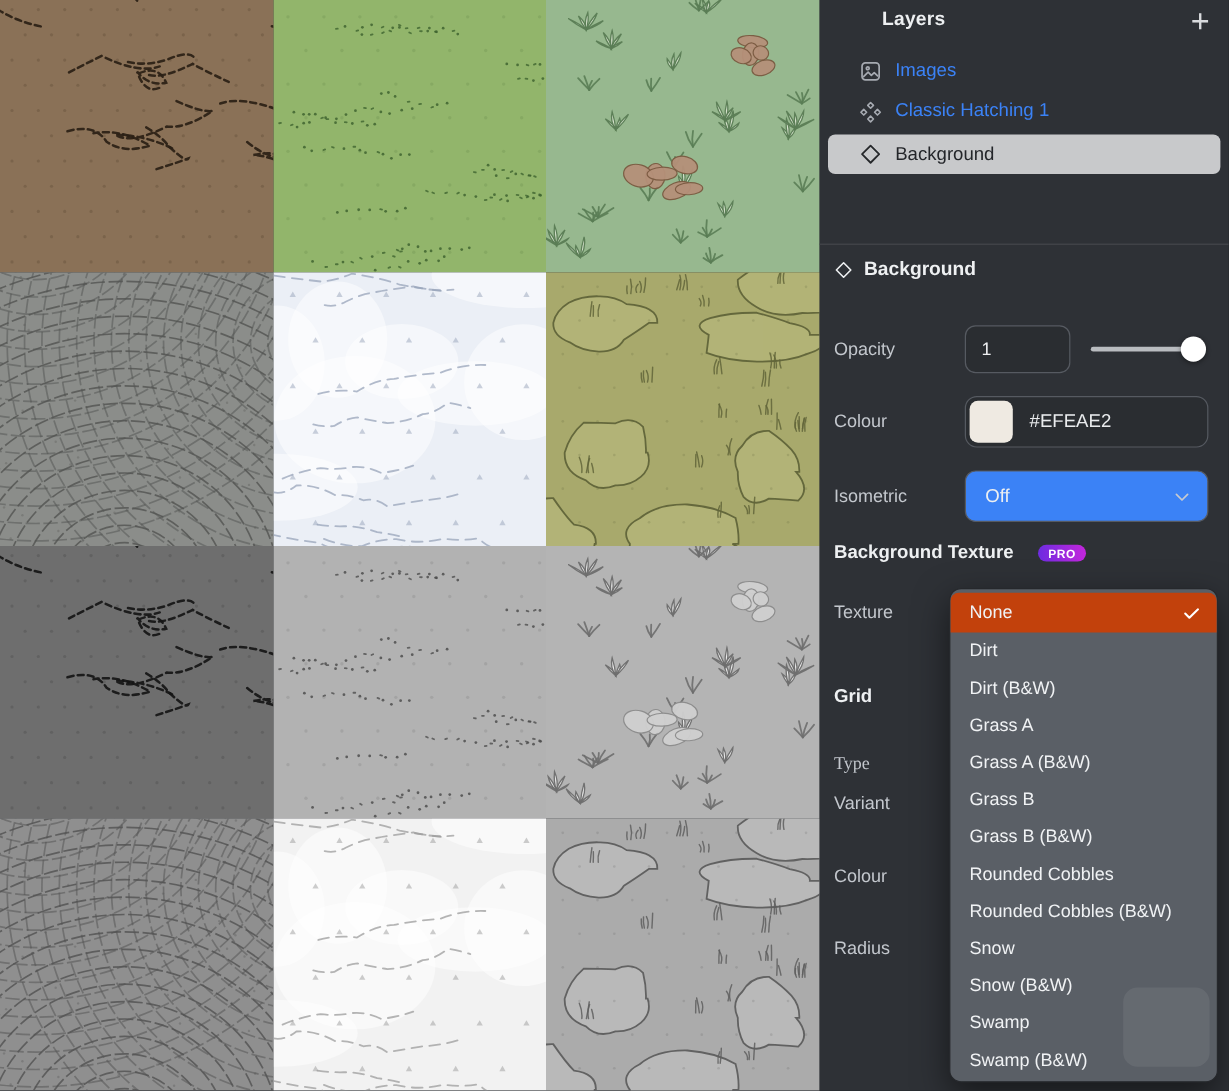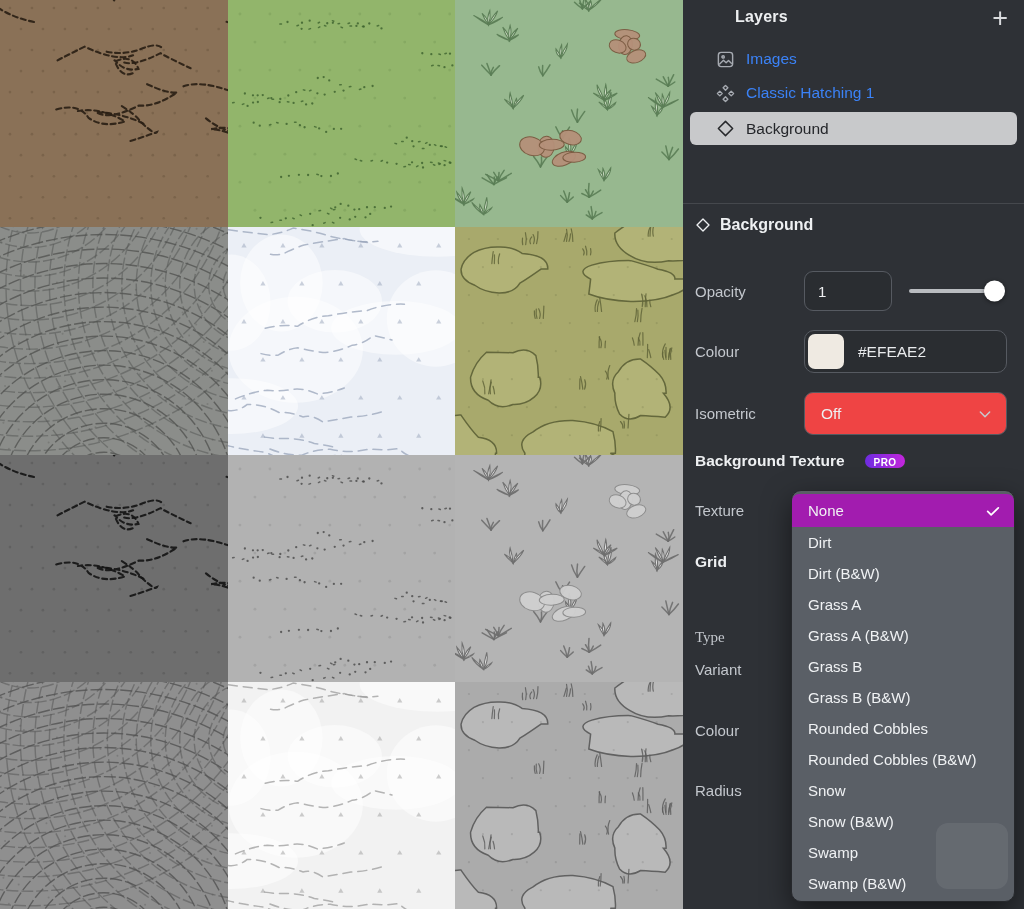--- a/index.html
+++ b/index.html
@@ -52,51 +52,51 @@
   .colour-field {
     position:absolute; left:121px; top:330px; width:203px; height:43px;
     border:1.5px solid #565a61; border-radius:10px; background:#2a2d31;
     display:flex; align-items:center; cursor:pointer;
   }
   .colour-swatch { width:36px; height:35px; border-radius:7px; margin-left:3px; flex:0 0 36px; }
   .colour-value { margin-left:14px; color:#e9ebed; font-size:15.5px; }
 
   .iso-select {
     position:absolute; left:121px; top:392px; width:203px; height:43px;
-    border:1.5px solid #565a61; border-radius:9px; background:#ef4444;
+    border:1.5px solid #565a61; border-radius:9px; background:#3b82f6;
     display:flex; align-items:center; justify-content:space-between; padding:0 13px 0 16px;
     color:#edeff1; font-size:15.5px; cursor:pointer;
   }
 
   .texture-header { position:absolute; left:12px; top:452px; display:flex; align-items:center; gap:20px; }
   .texture-title { color:#eef0f2; font-weight:700; font-size:15.5px; }
   .pro-badge {
     font-size:10px; font-weight:700; letter-spacing:.4px; color:#ffffff;
     background:linear-gradient(90deg,#6d2ce0,#c426dc); padding:3px 9px 0; border-radius:11px;
   }
 
   .prop { position:absolute; left:12px; color:#c3c7cd; font-size:15px; }
   .prop.bold { color:#eef0f2; font-weight:700; font-size:15.5px; }
-  .p0 { top:502px; } .p1 { top:553px;text-align:center; } .p2 { top:629px;font-family:Liberation Serif, serif; }
+  .p0 { top:502px; } .p1 { top:572px;text-align:center; } .p2 { top:629px;font-family:Liberation Serif, serif; }
   .p3 { top:661px; } .p4 { top:722px; } .p5 { top:782px; }
 
   .dropdown {
     position:absolute; left:108px; top:490px; width:224px; height:412px;
     background:#5a5f66; border:1px solid #26282c; border-radius:10px;
     box-shadow:0 10px 28px rgba(0,0,0,.5); padding:3px 0 4px; overflow:hidden;
   }
   .corner-highlight {
     position:absolute; right:6px; bottom:12px; width:72px; height:66px;
     border-radius:12px; background:rgba(255,255,255,.07); z-index:0;
   }
   .dd-item {
     position:relative; z-index:1; height:31px; display:flex; align-items:center;
     justify-content:space-between; padding:0 13px 0 16px; font-size:15px; color:#f0f2f4; cursor:pointer;
   }
-  .dd-item.selected { height:33px; background:#a21caf; border-radius:7px 7px 0 0; }
+  .dd-item.selected { height:33px; background:#c2410c; border-radius:7px 7px 0 0; }
 </style>
 </head>
 <body>
 
 <div class="stage">
 
   <div class="texture-grid">
       <div class="tile" style="background: rgb(138, 113, 87);">
         <svg viewBox="0 0 228 227" preserveAspectRatio="none">
           <circle cx="10" cy="8" r="1.3" fill="#4a3a26" opacity="0.25"></circle>

